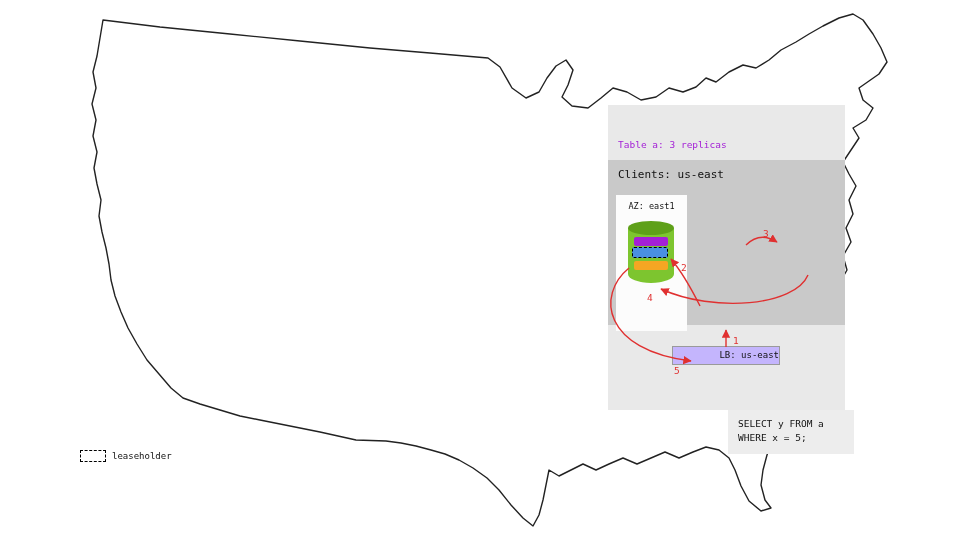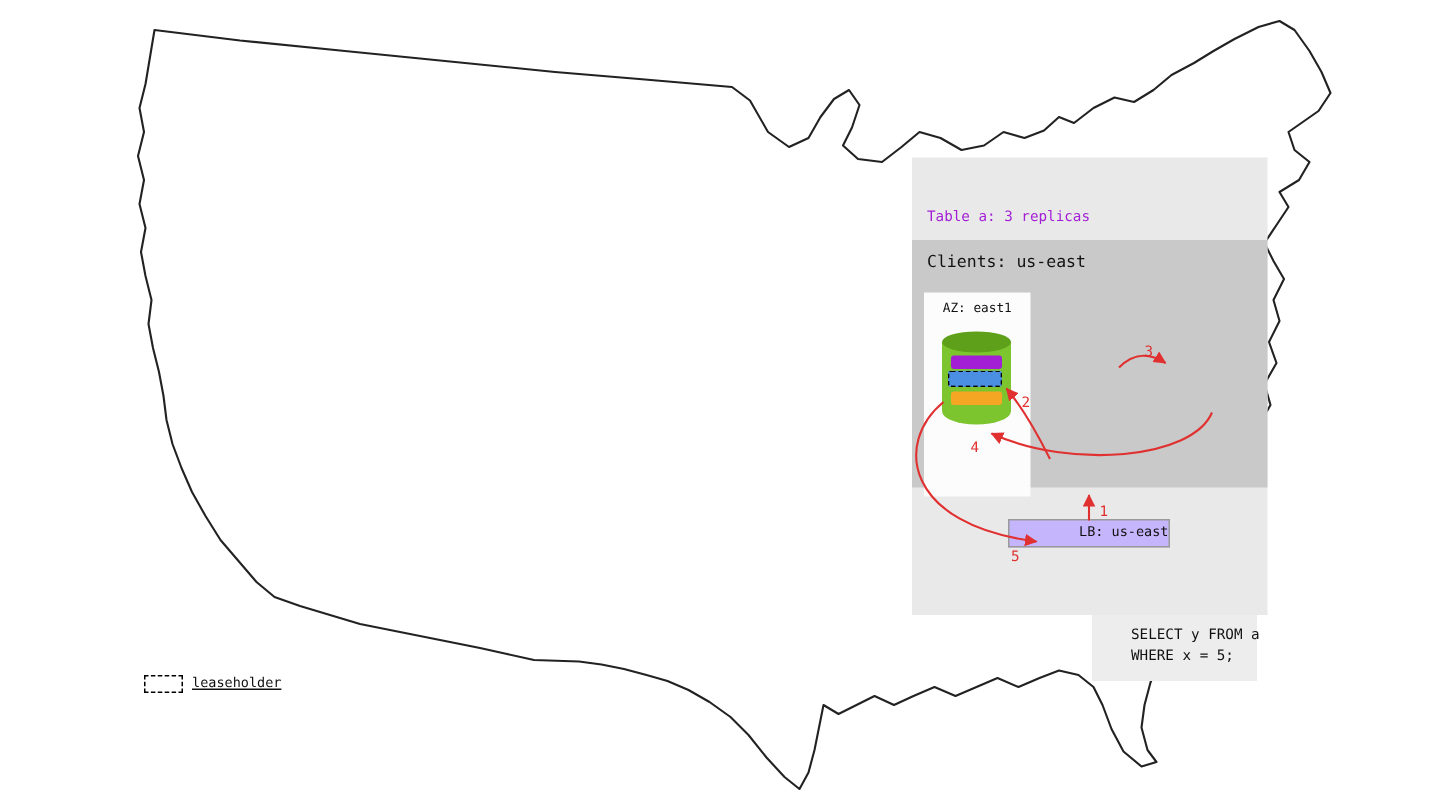--- a/index.html
+++ b/index.html
@@ -42,25 +42,25 @@
             background:#c4b5fd; border:1px solid #9a9a9a; z-index:5;
             font-size:9px; text-align:right; line-height:16px;margin-top:40px; }
 
   .clients { position:absolute; left:89px; top:243px; width:70px; height:38px; }
   .clients .layer { position:absolute; width:58px; height:26px;
                     background:var(--clients-fill); border:1px solid var(--clients-edge); }
   .clients .l-back { left:8px; top:8px; }
   .clients .l-mid  { left:4px; top:4px; }
   .clients .l-front{ left:0; top:0; font-size:9.5px; text-align:center; line-height:25px; color:#07314e; }
 
-  .sql-box { position:absolute; left:728px; top:410px; width:110px; height:44px;
+  .sql-box { position:absolute; left:728px; top:410px; width:126px; height:44px;
              background:#ededed; z-index:10; font-size:9.5px; line-height:14px;
-             padding:7px 0 0 26px; box-sizing:border-box; white-space:pre; }
+             padding:7px 0 0 10px; box-sizing:border-box; white-space:pre; }
 
-  .lease-legend { position:absolute; left:96px; top:450px; z-index:10; display:flex; align-items:center;text-decoration:underline; }
+  .lease-legend { position:absolute; left:80px; top:450px; z-index:10; display:flex; align-items:center; }
   .lease-swatch { width:24px; height:10px; border:1.6px dashed #000; background:#fff; margin-right:6px; }
   .lease-label { font-size:9px; }
 
   svg.arrows path.flow { stroke:var(--arrow); stroke-width:1.4; fill:none; }
   svg.arrows text { font-family:"DejaVu Sans Mono","Liberation Mono",monospace;
                     font-size:9.5px; fill:var(--arrow); }
 </style>
 </head>
 <body>
 

